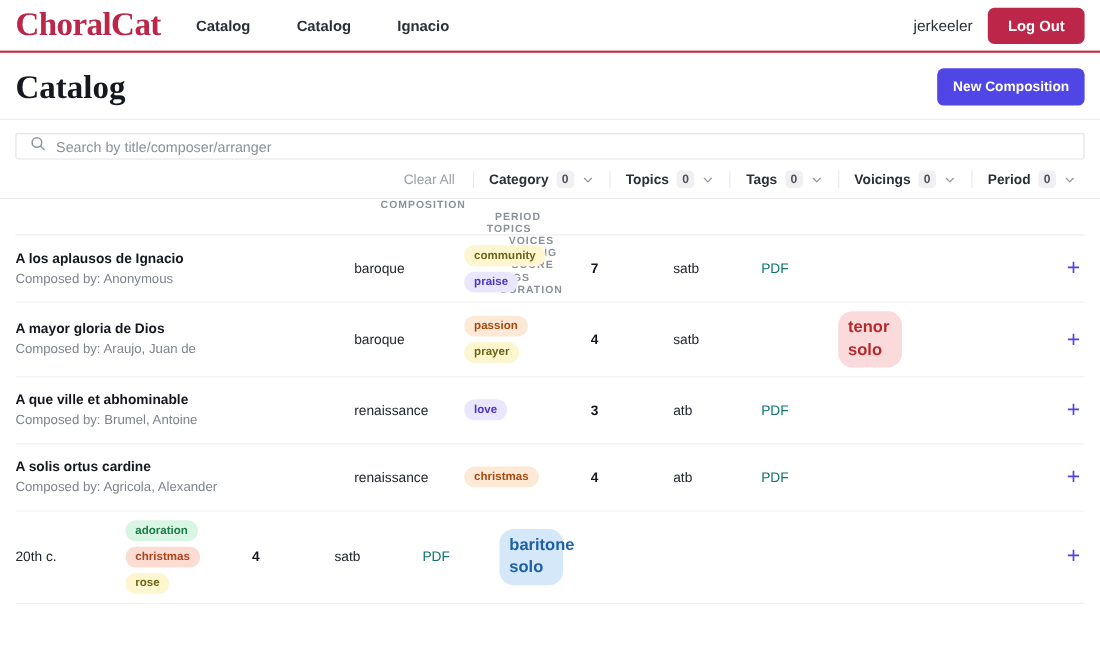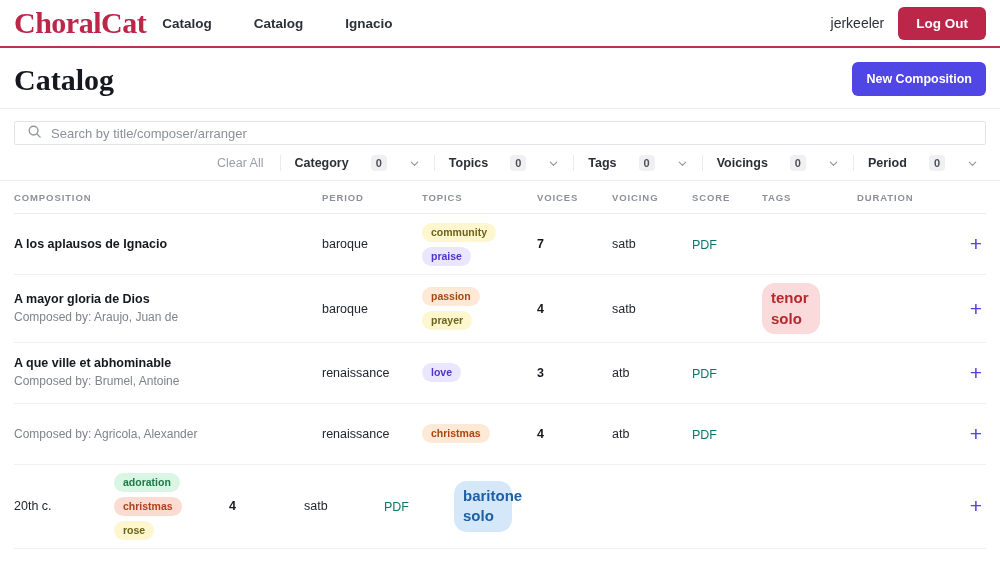--- a/index.html
+++ b/index.html
@@ -20,21 +20,21 @@
     border-bottom: 2px solid #c1304f;
     background: #fff;
   }
   .brand {
     font-family: "Liberation Serif", serif;
     font-weight: bold;
     font-size: 30px;
     color: #bb2649;
     letter-spacing: -0.5px;
     line-height: 1;
-    margin-right: 16px;
+    margin-right: 32px;
     white-space: nowrap;
   }
   .nav-links { display: flex; align-items: center; gap: 42px; }
   .nav-link {
     font-size: 13.5px;
     font-weight: bold;
     color: #2b3038;
     text-decoration: none;
     white-space: nowrap;
   }
@@ -119,21 +119,21 @@
   .clear-all {
     font-size: 12.5px;
     color: #9ba0a8;
     padding: 0 16px;
     cursor: pointer;
     white-space: nowrap;
   }
   .filter {
     display: flex;
     align-items: center;
-    gap: 22px;
+    gap: 7px;
     padding: 0 14px;
     border-left: 1px solid #e9e9ee;
     cursor: pointer;
     white-space: nowrap;
   }
   .filter-label { font-size: 12.5px; font-weight: bold; color: #2b3038; }
   .filter-count {
     font-size: 11px;
     font-weight: bold;
     color: #4b5058;
@@ -144,20 +144,21 @@
   }
   .chev { width: 11px; height: 11px; color: #9298a2; display:block; }
 
   
   .table { padding: 0 14px; }
   .thead {
     display: flex;
     align-items: center;
     height: 33px;
     border-bottom: 1px solid #ebebef;
+    flex-direction: column;
   }
   .th {
     font-size: 9.5px;
     font-weight: bold;
     letter-spacing: 0.9px;
     color: #8b9099;
     text-transform: uppercase;
   }
   .row {
     display: flex;
@@ -326,20 +327,21 @@
     <div class="th c-voicing">VOICING</div>
     <div class="th c-score">SCORE</div>
     <div class="th c-tags">TAGS</div>
     <div class="th c-dur">DURATION</div>
     <div class="c-add"></div>
   </div>
   <div id="rows-container">
       <div class="row">
         <div class="c-comp">
        <div class="title">A los aplausos de Ignacio</div>
+       <div class="composer">Composed by: Anonymous</div>
      </div>
      <div class="c-period cell-text">baroque</div>
      <div class="c-topics">
        <div class="chips">
             <span class="chip chip-yellow">community</span>
             <span class="chip chip-purple">praise</span>
           </div>
      </div>
      <div class="c-voices cell-num">7</div>
      <div class="c-voicing cell-text">satb</div>
@@ -394,20 +396,21 @@
      <div class="c-tags">
        <div class="chips"></div>
      </div>
      <div class="c-dur cell-text"></div>
      <div class="c-add">
        <button class="plus-btn">+</button>
      </div>
       </div>
       <div class="row">
         <div class="c-comp">
+       <div class="title">A solis ortus cardine</div>
        <div class="composer">Composed by: Agricola, Alexander</div>
      </div>
      <div class="c-period cell-text">renaissance</div>
      <div class="c-topics">
        <div class="chips">
             <span class="chip chip-orange">christmas</span>
           </div>
      </div>
      <div class="c-voices cell-num">4</div>
      <div class="c-voicing cell-text">atb</div>

